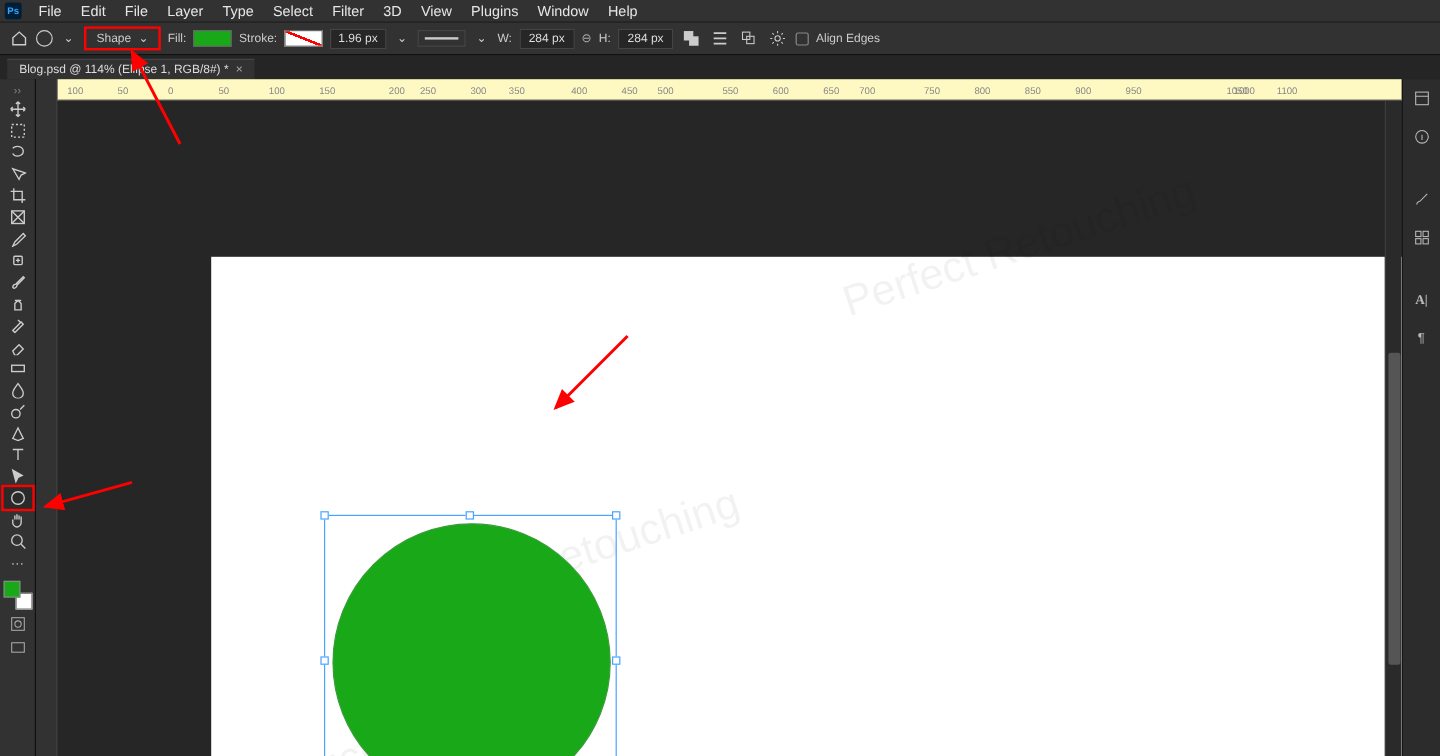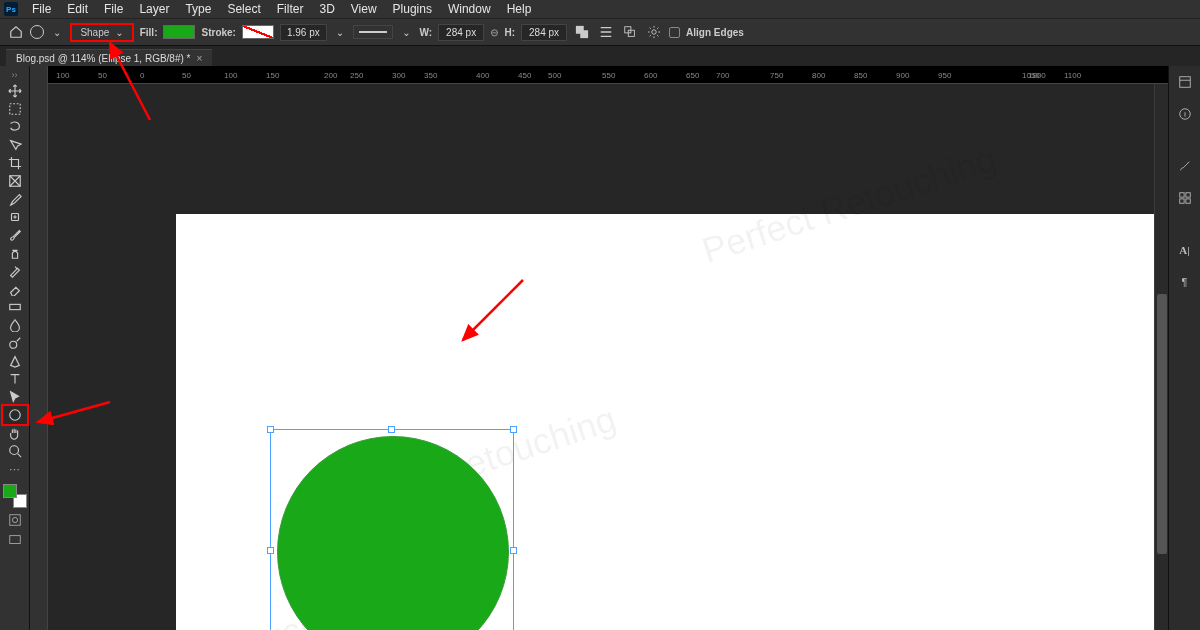--- a/index.html
+++ b/index.html
@@ -9,21 +9,21 @@
 .menubar { height:18px; background:#323232; display:flex; align-items:center; padding:0 4px; gap:0; }
 .menubar .ps { width:14px; height:14px; background:#001e36; color:#31a8ff; font-size:8px; font-weight:bold; display:flex; align-items:center; justify-content:center; margin-right:6px; border-radius:2px; }
 .menubar .mitem { padding:2px 8px; color:#e6e6e6; font-size:12px; cursor:pointer; }
 
 
 .optbar { height:28px; background:#323232; display:flex; align-items:center; padding:0 8px; gap:6px; border-top:1px solid #222; border-bottom:1px solid #111; }
 .optbar .home { width:16px; height:16px; display:flex; align-items:center; justify-content:center; }
 .optbar .circ-ico { width:14px; height:14px; border:1.5px solid #ccc; border-radius:50%; }
 .optbar .dd { color:#ccc; font-size:10px; padding:0 3px; }
 .optbar .shape-dd { display:flex; align-items:center; padding:2px 8px; font-size:10px; gap:6px; border:2px solid #ff0000; }
-.optbar .lab { font-size:10px; color:#ccc;font-weight:bold; }
+.optbar .lab { font-size:10px; color:#ccc; }
 .optbar .swatch { width:32px; height:14px; border:1px solid #666; }
 .optbar .stroke-sw { width:32px; height:14px; border:1px solid #666; background:#fff; position:relative; }
 .optbar .stroke-sw::after{content:"";position:absolute;left:0;top:0;right:0;bottom:0;background:linear-gradient(to top right,transparent 45%,red 45%,red 55%,transparent 55%);}
 .optbar .numbox { background:#262626; color:#ddd; font-size:10px; padding:2px 6px; border:1px solid #444; min-width:46px; text-align:center; }
 .optbar .line-sample { width:40px; height:14px; border:1px solid #444; display:flex; align-items:center; justify-content:center; }
 .optbar .line-sample span{ display:block; width:28px; height:1.5px; background:#ccc; }
 .optbar .link { color:#aaa; font-size:10px; }
 .optbar .ico-btn { width:18px; height:18px; display:flex; align-items:center; justify-content:center; color:#ccc; }
 .optbar .chk { width:11px; height:11px; border:1px solid #888; border-radius:2px; }
 
@@ -40,21 +40,21 @@
 .tool svg { stroke:#ccc; fill:none; stroke-width:1.3; }
 .tool.highlight { outline:2px solid #ff0000; background:#2a2a2a; }
 .colorswap { width:24px; height:24px; position:relative; margin-top:6px; }
 .colorswap .fg { width:14px; height:14px; background:#18a818; border:1px solid #888; position:absolute; top:0; left:0; }
 .colorswap .bg { width:14px; height:14px; background:#fff; border:1px solid #888; position:absolute; bottom:0; right:0; }
 .extra-ico { width:20px; height:16px; display:flex; align-items:center; justify-content:center; color:#aaa; margin-top:4px; }
 
 
 .docarea { flex:1; display:flex; flex-direction:column; background:#262626; position:relative; }
 .vruler-col { width:18px; background:#323232; border-right:1px solid #444; position:relative; font-size:8px; color:#888; }
-.hruler { height:18px; background:#000000; border-bottom:1px solid #444; display:flex; position:relative; font-size:8px; color:#888; overflow:hidden; }
+.hruler { height:18px; background:#fef9c3; border-bottom:1px solid #444; display:flex; position:relative; font-size:8px; color:#888; overflow:hidden; }
 .hruler .tick { position:absolute; top:5px; }
 .inner { flex:1; position:relative; overflow:hidden; background:#262626; }
 .canvas { position:absolute; left:128px; top:130px; width:1010px; height:500px; background:#fff; }
 .watermark { position:absolute; color:rgba(0,0,0,.05); font-size:36px; font-weight:400; transform:rotate(-18deg); pointer-events:none; }
 
 
 .bbox { position:absolute; left:222px; top:345px; width:244px; height:244px; border:1px solid #4aa3ff; }
 .handle { width:7px; height:7px; background:#fff; border:1px solid #4aa3ff; position:absolute; }
 .handle.tl{top:-4px;left:-4px;} .handle.tr{top:-4px;right:-4px;}
 .handle.tm{top:-4px;left:50%;margin-left:-4px;}

